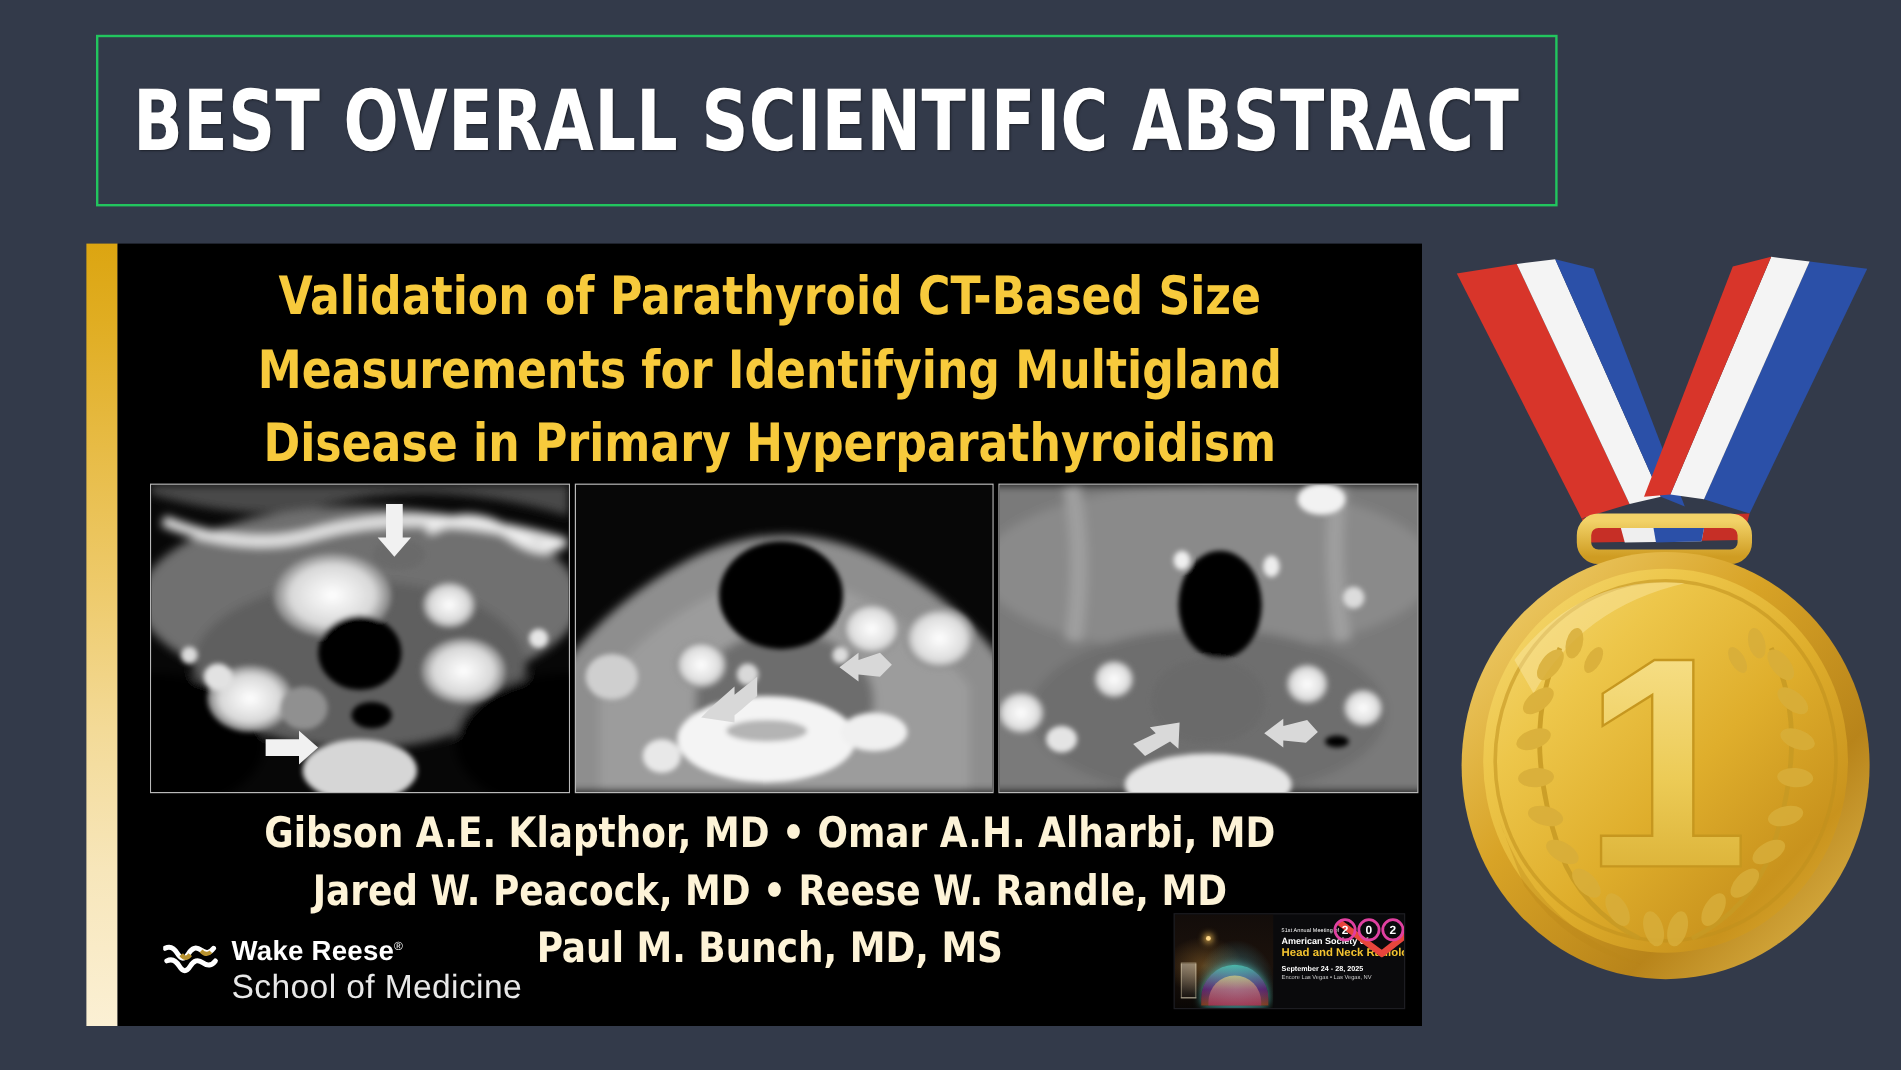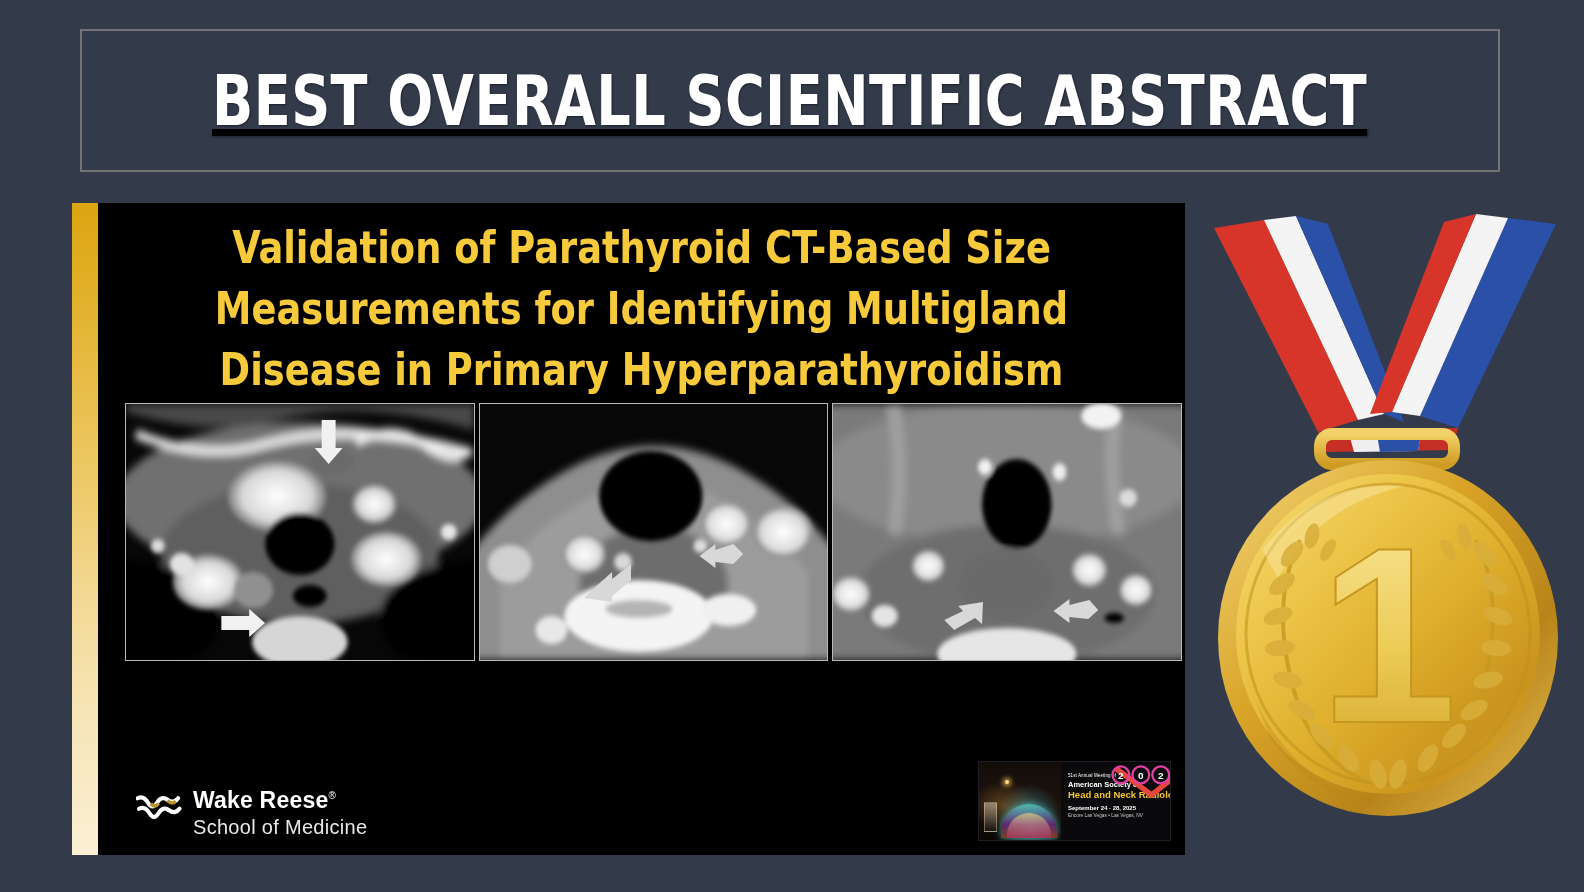--- a/index.html
+++ b/index.html
@@ -7,23 +7,23 @@
     width:1584px; height:892px;
     background:#333a4a;
     font-family:"Liberation Sans", sans-serif;
     overflow:hidden;
   }
   .stage { position:relative; width:1584px; height:892px; background:#333a4a; }
 
   
   .header-box {
     position:absolute; left:80px; top:29px;
-    width:1420px; height:143px;
-    border:2px solid #737373;
-    display:flex; align-items:center; justify-content:center;text-decoration:underline;
+    width:1218px; height:143px;
+    border:2px solid #22c55e;
+    display:flex; align-items:center; justify-content:center;
   }
   .header-title {
     font-family:"Liberation Sans Narrow","DejaVu Sans Condensed","Liberation Sans", sans-serif;
     font-weight:bold;
     font-size:70px;
     letter-spacing:0.5px;
     color:#ffffff;
     transform:scaleX(0.86);
     transform-origin:center;
     white-space:nowrap;
@@ -103,21 +103,21 @@
     display:flex; align-items:flex-start; gap:9px;
   }
   .wf-mark { width:48px; height:30px; margin-top:4px; }
   .wf-text { line-height:1; }
   .wf-name {
     font-size:23px; font-weight:bold; color:#ffffff;
     letter-spacing:0.2px; white-space:nowrap;
   }
   .wf-name sup { font-size:10px; vertical-align:super; font-weight:normal; }
   .wf-sub {
-    font-size:20px; font-weight:300; color:#e8e8e8;
+    font-size:28px; font-weight:300; color:#e8e8e8;
     margin-top:5px; letter-spacing:0.3px; white-space:nowrap;
   }
 
   
   .badge {
     position:absolute; right:14px; bottom:14px;
     width:193px; height:80px;
     background:#0a0a0c;
     border:1px solid #1d1d22;
     display:flex; overflow:hidden;
@@ -334,20 +334,25 @@
             </g>
             <g fill="#d9d9d9">
               <path d="M122 226 L112 216 L131 207 L126 202 L151 198 L150 220 L143 214 Z"></path>
               <path d="M267 206 L258 196 L238 201 L238 195 L222 207 L238 219 L238 213 L257 215 Z"></path>
             </g>
           </svg>
         </div>
 
       </div>
 
+      <div class="authors">
+        <div class="aline">Gibson A.E. Klapthor, MD • Omar A.H. Alharbi, MD</div>
+        <div class="aline">Jared W. Peacock, MD • Reese W. Randle, MD</div>
+        <div class="aline">Paul M. Bunch, MD, MS</div>
+      </div>
 
       <div class="wf-logo">
         <svg class="wf-mark" viewBox="0 0 64 38">
           <path d="M2 6 Q10 2 16 12 Q22 22 28 12 Q34 2 42 8 Q50 14 56 6" stroke="#ffffff" stroke-width="5.5" fill="none" stroke-linecap="round"></path>
           <path d="M4 20 Q12 16 18 26 Q24 36 30 26 Q36 16 44 22 Q52 28 58 20" stroke="#ffffff" stroke-width="5.5" fill="none" stroke-linecap="round"></path>
           <path d="M20 13 Q25 20 30 13" stroke="#b8922e" stroke-width="5" fill="none"></path>
           <path d="M42 9 Q48 15 53 10" stroke="#b8922e" stroke-width="4.5" fill="none"></path>
         </svg>
         <div class="wf-text">
           <div class="wf-name">

